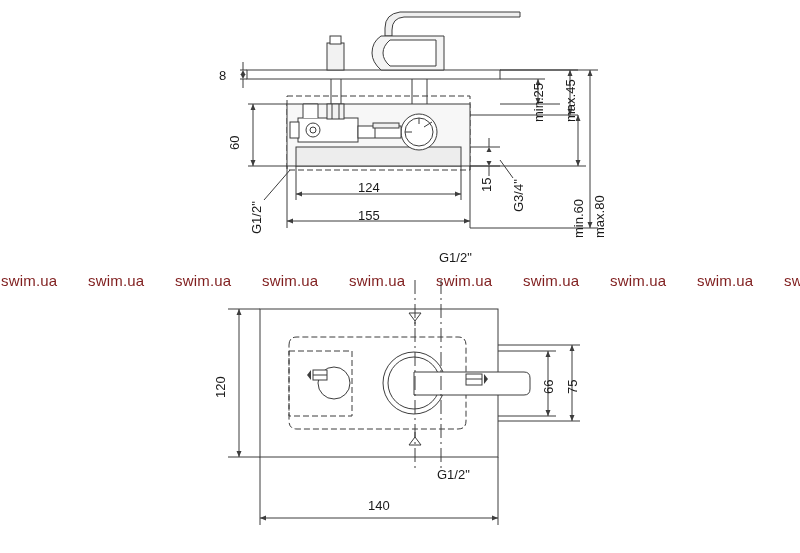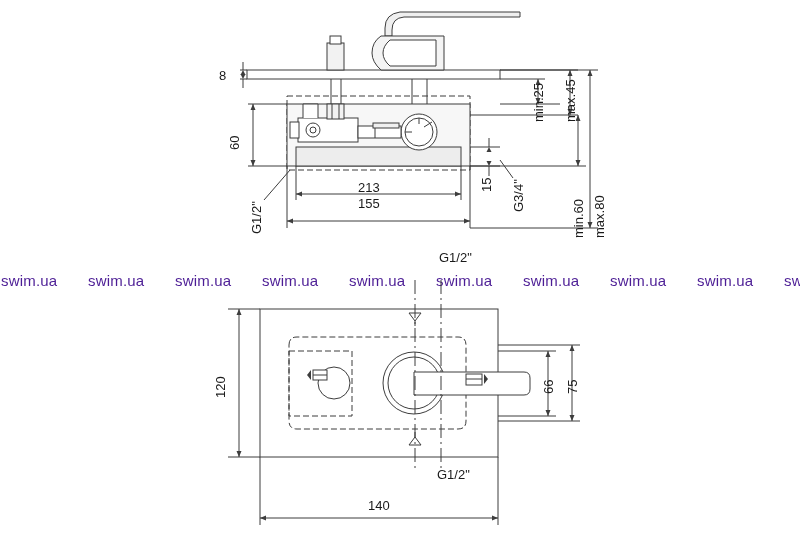--- a/index.html
+++ b/index.html
@@ -26,21 +26,21 @@
     letter-spacing: 0px;
   }
   .vert {
     transform-origin: left top;
     transform: rotate(-90deg);
   }
   .wm {
     position: absolute;
     font-family: "Liberation Sans", sans-serif;
     font-size: 15px;
-    color: #4c1d95;
+    color: #7f1d1d;
     white-space: nowrap;
     letter-spacing: 0.2px;
   }
   svg { display: block; }
   .svg-layer {
     position: absolute;
     left: 0;
     top: 0;
   }
 </style>
@@ -216,23 +216,23 @@
 
     </g>
   </svg>
 
   <div class="lbl" style="left:219px; top:68px;">8</div>
 
   <div class="lbl vert" style="left:227px; top:150px;">60</div>
 
   <div class="lbl vert" style="left:249px; top:234px;">G1/2"</div>
 
-  <div class="lbl" style="left:358px; top:180px;">213</div>
-
-  <div class="lbl" style="left:358px; top:196px;">155</div>
+  <div class="lbl" style="left:358px; top:180px;">124</div>
+
+  <div class="lbl" style="left:358px; top:208px;">155</div>
 
   <div class="lbl vert" style="left:479px; top:192px;">15</div>
 
   <div class="lbl vert" style="left:511px; top:212px;">G3/4"</div>
 
   <div class="lbl vert" style="left:531px; top:122px;">min.25</div>
 
   <div class="lbl vert" style="left:563px; top:122px;">max.45</div>
 
   <div class="lbl vert" style="left:571px; top:238px;">min.60</div>

